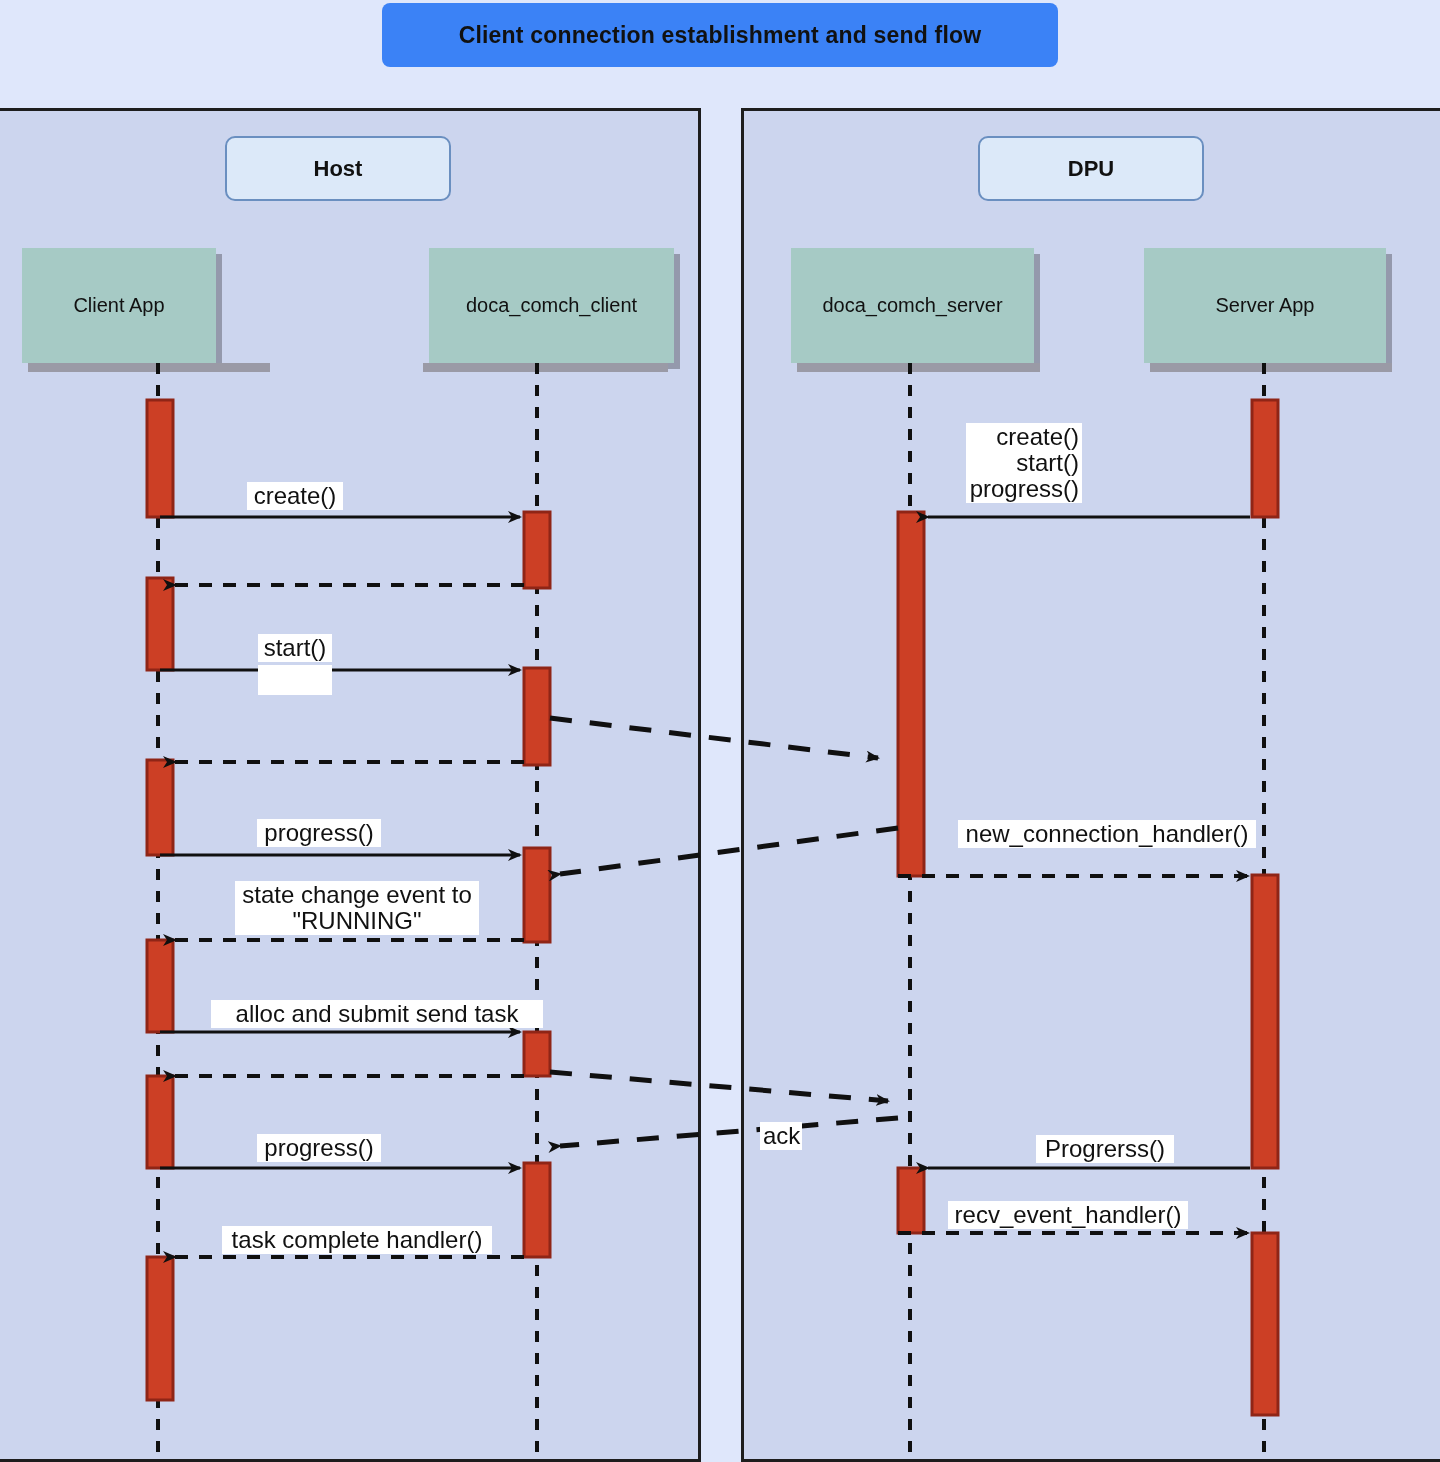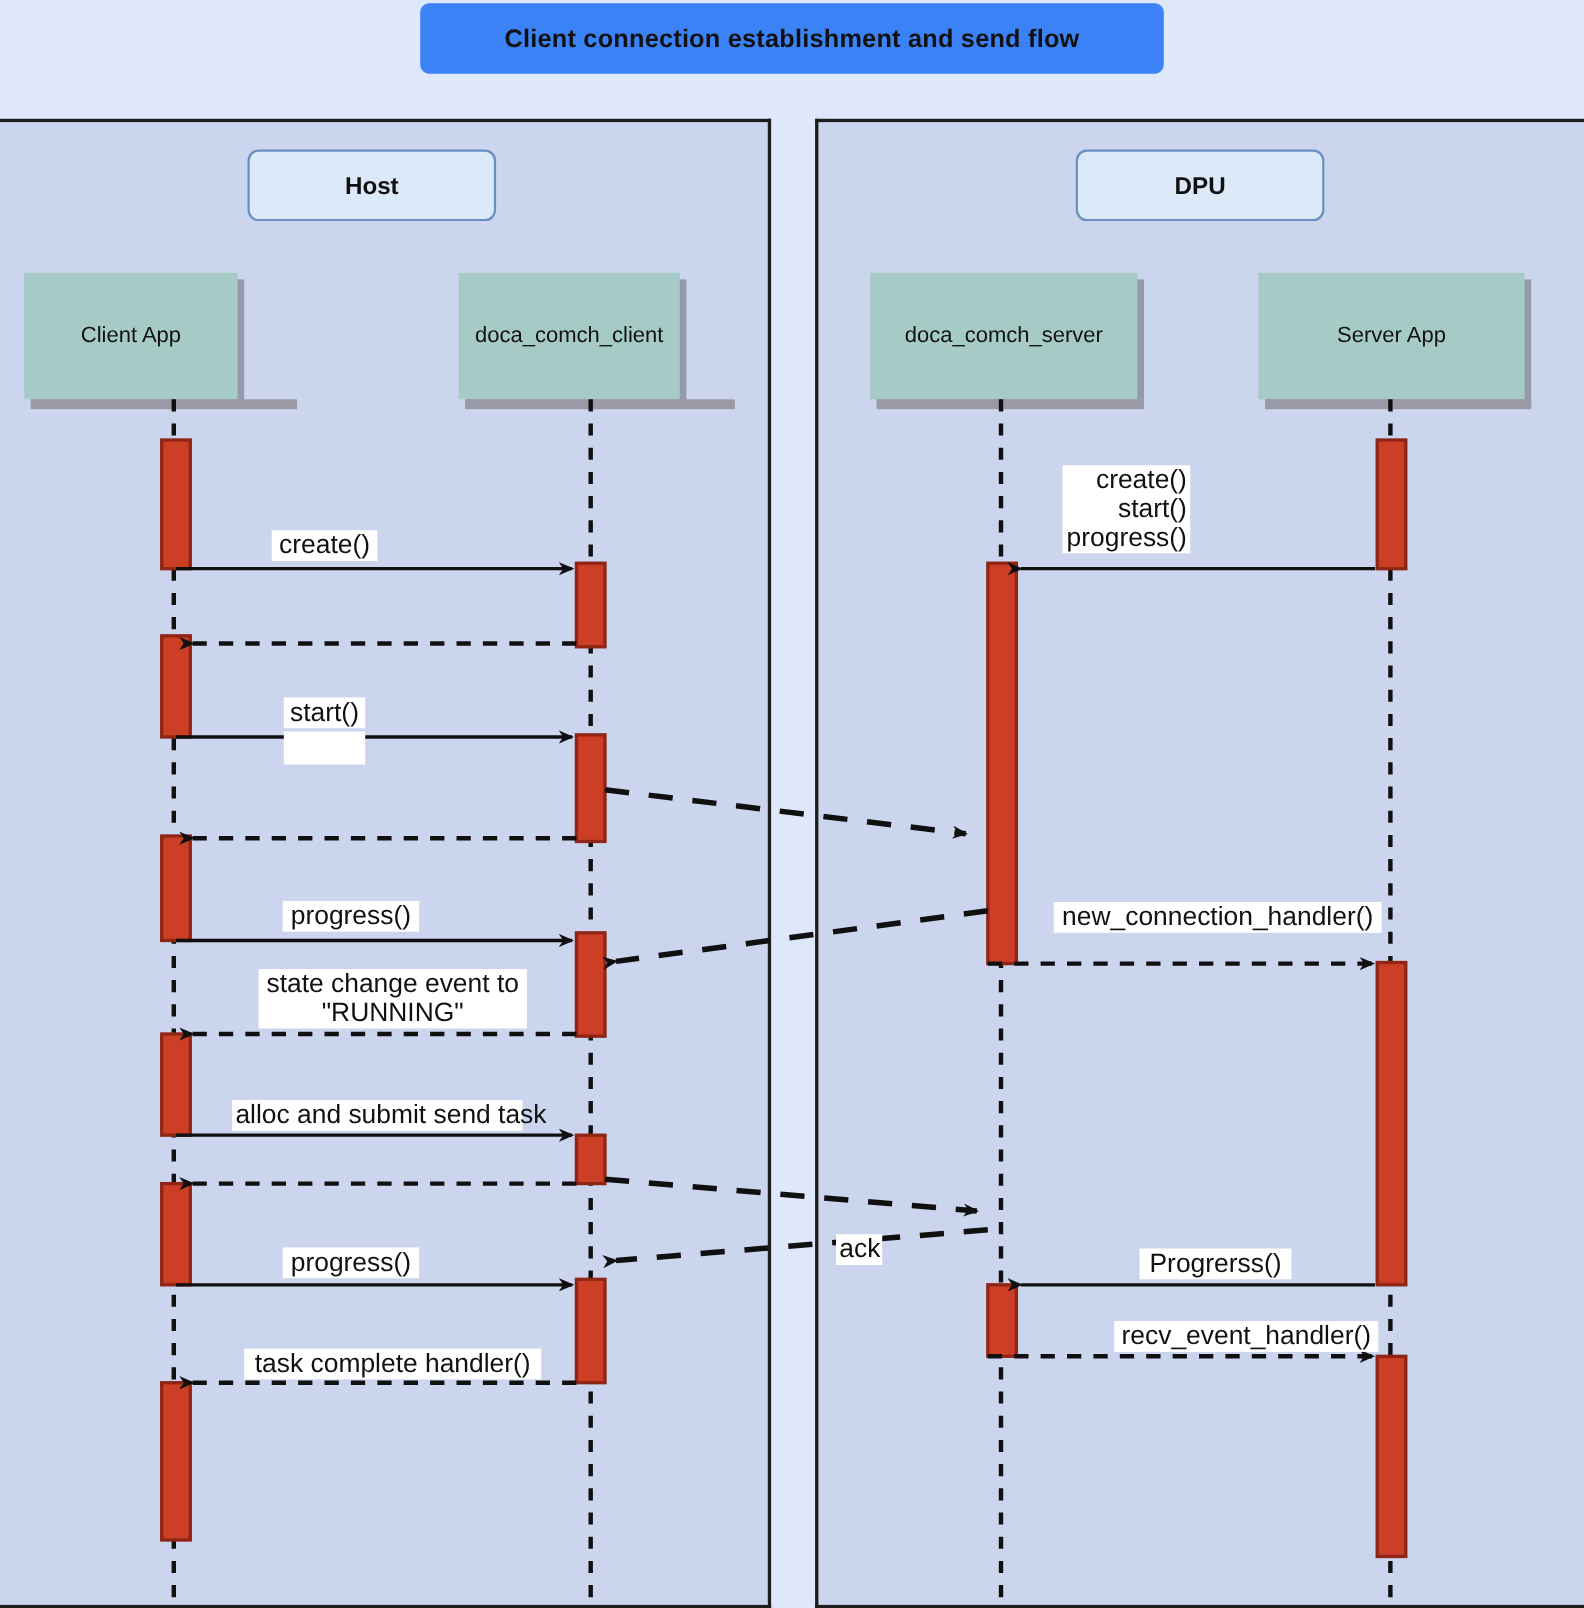--- a/index.html
+++ b/index.html
@@ -37,21 +37,21 @@
 
   
   .participant{
     position:absolute;top:248px;height:115px;
     background:#a6cac5;
     box-shadow:6px 6px 0 0 rgba(80,80,90,.45);
     display:flex;align-items:center;justify-content:center;
     font-size:20px;color:#111;box-sizing:border-box;text-align:center;
   }
   #p-client-app{left:22px;width:194px;}
-  #p-comch-client{left:417px;width:201px;}
+  #p-comch-client{left:429px;width:245px;}
   #p-comch-server{left:791px;width:243px;}
   #p-server-app{left:1144px;width:242px;}
 
   
   .msglabel{
     position:absolute;background:#ffffff;color:#111;
     font-size:24px;line-height:26px;padding:1px 3px;
     box-sizing:border-box;white-space:pre;
   }
   .msglabel.center{text-align:center;}
@@ -154,31 +154,31 @@
   <div class="msglabel center" style="left:247px;top:482px;width:96px;">create()</div>
 
   <div class="msglabel center" style="left:258px;top:634px;width:74px;">start()</div>
   <div class="msglabel center" style="left:258px;top:665px;width:74px;height:30px;"></div>
 
   <div class="msglabel center" style="left:257px;top:819px;width:124px;">progress()</div>
 
   <div class="msglabel center" style="left:235px;top:881px;width:244px;">state change event to
 "RUNNING"</div>
 
-  <div class="msglabel center" style="left:211px;top:1000px;width:264px;">alloc and submit send task</div>
+  <div class="msglabel center" style="left:211px;top:1000px;width:332px;">alloc and submit send task</div>
 
   <div class="msglabel center" style="left:257px;top:1134px;width:124px;">progress()</div>
 
   <div class="msglabel center" style="left:222px;top:1226px;width:270px;">task complete handler()</div>
 
   <div class="msglabel right" style="left:966px;top:423px;width:116px;">create()
 start()
 progress()</div>
 
   <div class="msglabel center" style="left:958px;top:820px;width:298px;">new_connection_handler()</div>
 
   <div class="msglabel center" style="left:1036px;top:1135px;width:138px;">Progrerss()</div>
 
-  <div class="msglabel center" style="left:1013px;top:1201px;width:240px;">recv_event_handler()</div>
+  <div class="msglabel center" style="left:948px;top:1201px;width:240px;">recv_event_handler()</div>
 
   <div class="msglabel left" style="left:760px;top:1122px;width:42px;text-align:center;">ack</div>
 
 </div>
 
 </body></html>

